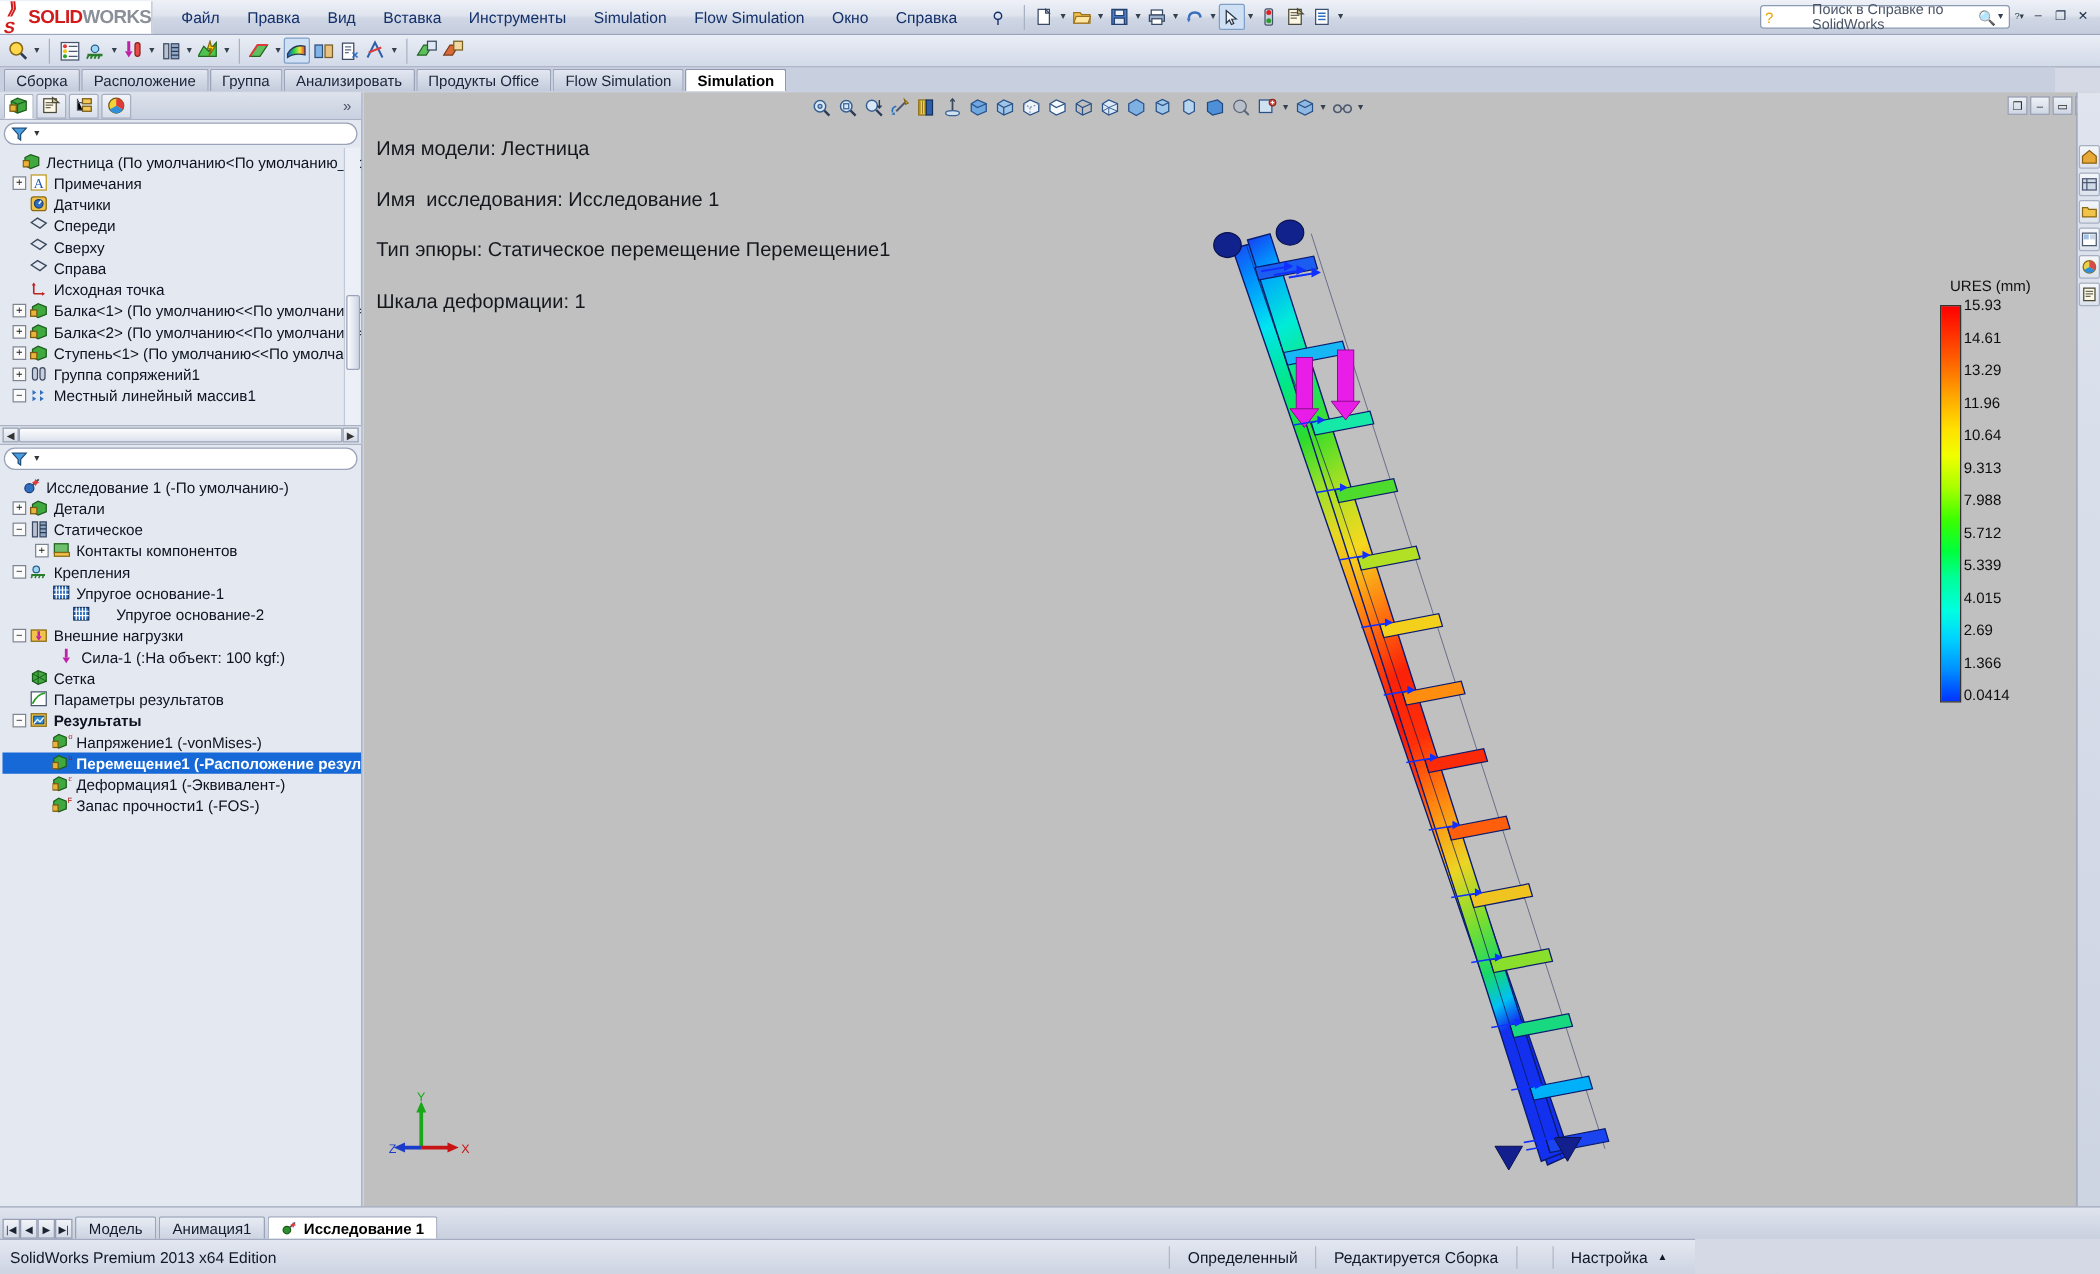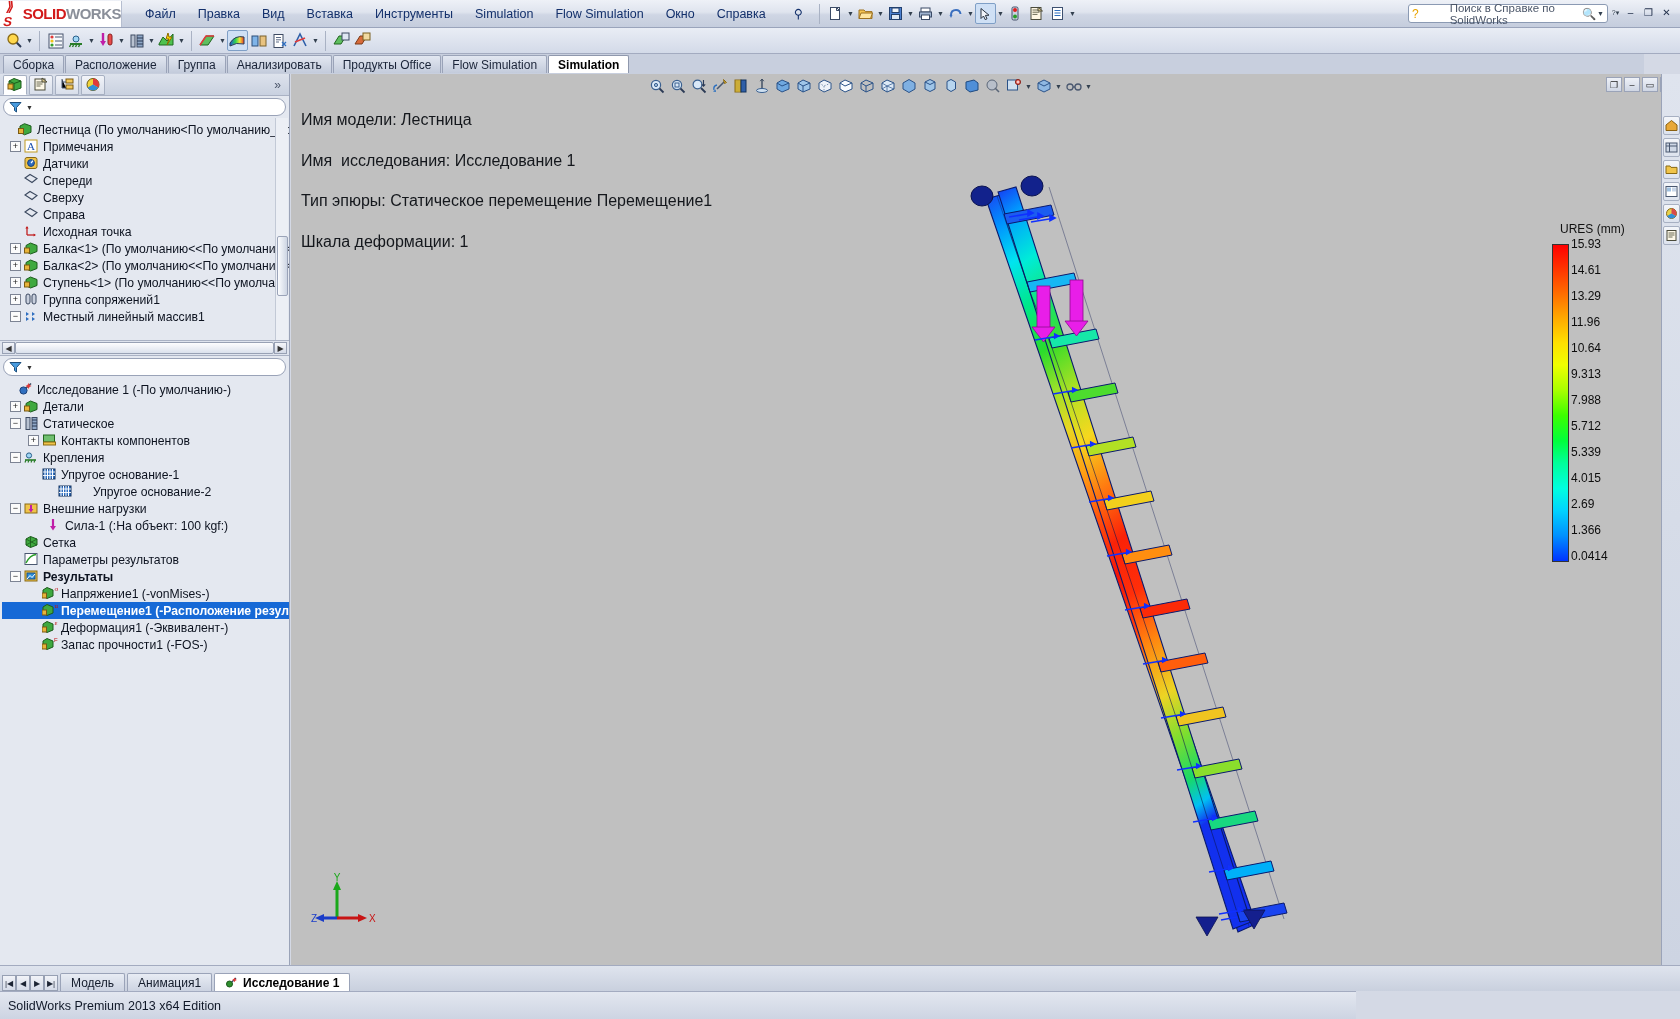--- a/index.html
+++ b/index.html
@@ -1181,15 +1181,24 @@
             <path d="M6.8 5 L11 1" stroke="#3d4a62" stroke-width="1.3"></path>
             <path d="M9.5 0.5 l0.8 1.6 1.6 0.8 -1.6 0.8 -0.8 1.6 -0.8 -1.6 -1.6 -0.8 1.6 -0.8z" fill="#e03b3b"></path>
           </svg>
       </span>
       <span>Исследование 1</span>
     </div>
   </div>
 
   <div class="statusbar">
     <span>SolidWorks Premium 2013 x64 Edition</span>
+    <div class="sb-right">
+      <span class="sb-cell">Определенный</span>
+      <span class="sb-cell">Редактируется Сборка</span>
+      <span class="sb-cell" style="width:22px;"></span>
+      <span class="sb-cell">
+          <span>Настройка</span>
+          <span style="margin-left:8px;font-size:8px;">▲</span>
+        </span>
+    </div>
   </div>
 
 </div>
 
 </body></html>

